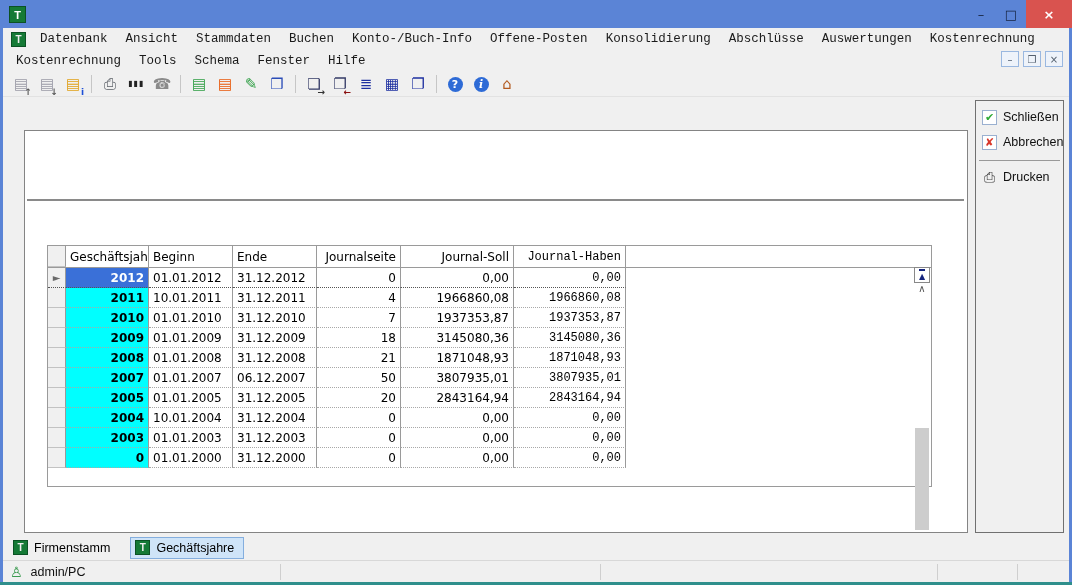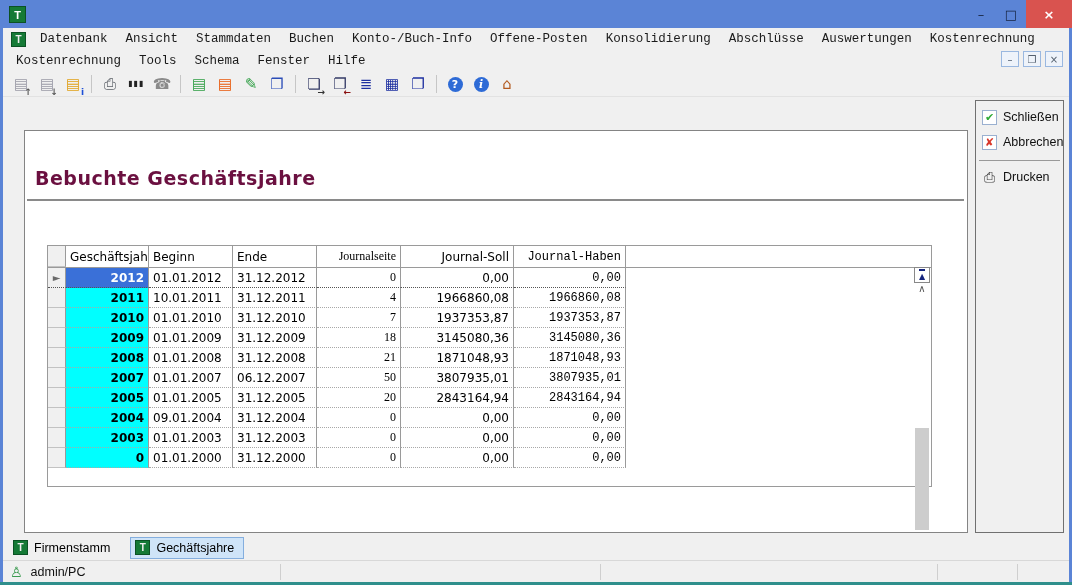--- a/index.html
+++ b/index.html
@@ -53,21 +53,21 @@
 
   
   .grid { position:absolute; left:47px; top:245px; width:885px; height:242px; background:#fff; border:1px solid #9a9a9a;
           z-index:3; font-family:"DejaVu Sans", sans-serif; font-size:12px; color:#000; }
   .grow { display:flex; height:20px; }
   .grow.header { height:22px; border-bottom:1px solid #9a9a9a; }
   .gc { flex:none; border-right:1px solid #9a9a9a; padding:0 4px; display:flex; align-items:center;
         white-space:nowrap; overflow:hidden; }
   .grow:not(.header) .gc { border-bottom:1px dotted #a8a8a8; }
   .c0 { width:18px; background:#f0f0f0; padding:0; justify-content:center; border-bottom:1px solid #c2c2c2 !important; }
-  .c1 { width:83px; } .c2 { width:84px; } .c3 { width:84px; } .c4 { width:84px;font-family:Liberation Serif, serif; } .c5 { width:113px; } .c6 { width:112px;font-family:Liberation Mono, monospace; }
+  .c1 { width:83px; } .c2 { width:84px; } .c3 { width:84px; } .c4 { width:84px; } .c5 { width:113px; } .c6 { width:112px;font-family:Liberation Mono, monospace; }
   .gfill { flex:1; border:none !important; }
   .year { background:#00ffff; font-weight:bold; justify-content:flex-end; }
   .year.selected { background:#3a70d8; color:#fff;padding-left:48px; }
   .num { justify-content:flex-end; }
   .selrow .gc { border-bottom:1px dotted #555 !important; }
   .row-pointer { color:#6a6a6a; font-size:10px; line-height:1; }
 
   
   .vscroll { position:absolute; left:914px; top:267px; width:16px; height:264px; z-index:4; }
   .vs-top { height:16px; background:#fff; border:1px solid #888; color:#15247e; display:flex; align-items:center; justify-content:center; }
@@ -201,21 +201,20 @@
       </div>
       <div class="tbi">
         <div class="glyph round" style="color: rgb(255, 255, 255); background: rgb(46, 107, 214); font-style: italic; font-family: &quot;DejaVu Serif&quot;, serif;">i</div>
       </div>
       <div class="tbi">
         <div class="glyph" style="color: rgb(179, 90, 31);">⌂</div>
       </div>
     </div>
 
   <div class="panel"></div>
-  <div class="heading">Bebuchte Geschäftsjahre</div>
   <div class="rule"></div>
 
   <div class="grid" id="grid">
       <div class="grow header">
         <div class="gc c0"></div>
         <div class="gc c1">Geschäftsjahr</div>
         <div class="gc c2">Beginn</div>
         <div class="gc c3">Ende</div>
         <div class="gc c4 num">Journalseite</div>
         <div class="gc c5 num">Journal-Soll</div>
@@ -290,21 +289,21 @@
         <div class="gc c2">01.01.2005</div>
         <div class="gc c3">31.12.2005</div>
         <div class="gc c4 num">20</div>
         <div class="gc c5 num">2843164,94</div>
         <div class="gc c6 num">2843164,94</div>
         <div class="gfill"></div>
       </div>
       <div class="grow">
         <div class="gc c0"></div>
         <div class="gc c1 year">2004</div>
-        <div class="gc c2">09.01.2004</div>
+        <div class="gc c2">10.01.2004</div>
         <div class="gc c3">31.12.2004</div>
         <div class="gc c4 num">0</div>
         <div class="gc c5 num">0,00</div>
         <div class="gc c6 num">0,00</div>
         <div class="gfill"></div>
       </div>
       <div class="grow">
         <div class="gc c0"></div>
         <div class="gc c1 year">2003</div>
         <div class="gc c2">01.01.2003</div>

